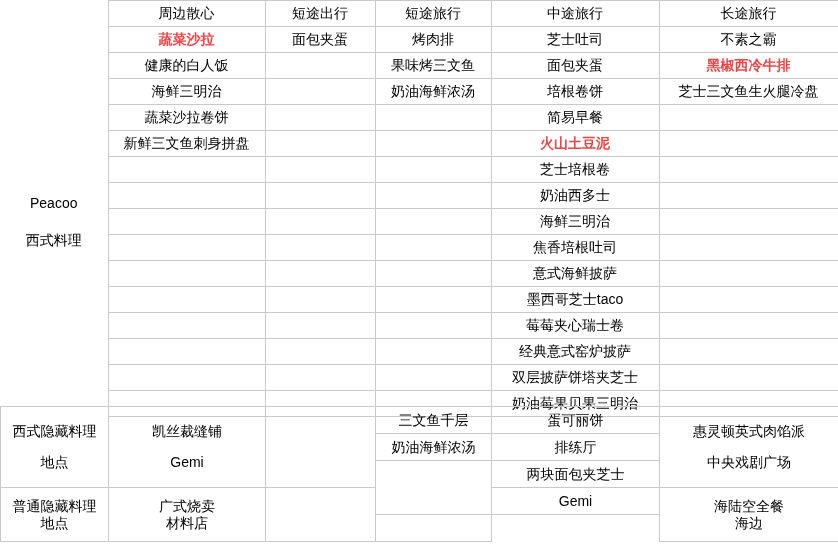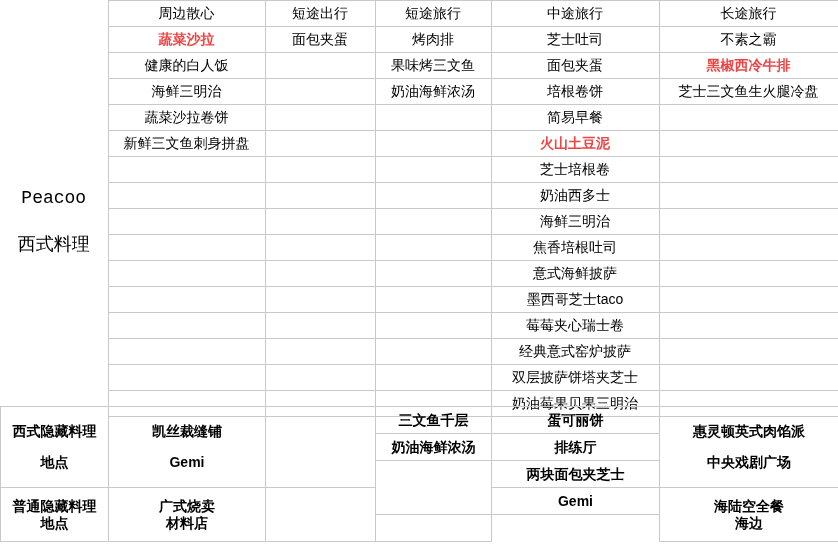--- a/index.html
+++ b/index.html
@@ -39,23 +39,22 @@
     border: 1px solid #c9c9c9;
   }
   td.blank {
     border: none;
   }
   .highlight {
     color: #ef4444;
     font-weight: bold;
   }
   .label-cell {
-    font-size: 18px;
+    font-size: 14px;
     line-height: 2.6;
-    font-family: Liberation Mono, monospace;
   }
   
   #main-table {
     position: absolute;
     left: 0px;
     top: 0px;
     width: 838px;
   }
   #main-table col.c0 { width: 108px; }
   #main-table col.c1 { width: 157px; }
@@ -63,21 +62,20 @@
   #main-table col.c3 { width: 116px; }
   #main-table col.c4 { width: 168px; }
   #main-table col.c5 { width: 179px; }
 
   
   #bottom-table {
     position: absolute;
     left: 0px;
     top: 406px;
     width: 838px;
-    font-weight: bold;
   }
   #bottom-table col.b0 { width: 108px; }
   #bottom-table col.b1 { width: 157px; }
   #bottom-table col.b2 { width: 110px; }
   #bottom-table col.b3 { width: 116px; }
   #bottom-table col.b4 { width: 168px; }
   #bottom-table col.b5 { width: 179px; }
   #bottom-table td {
     height: 24px;
   }

